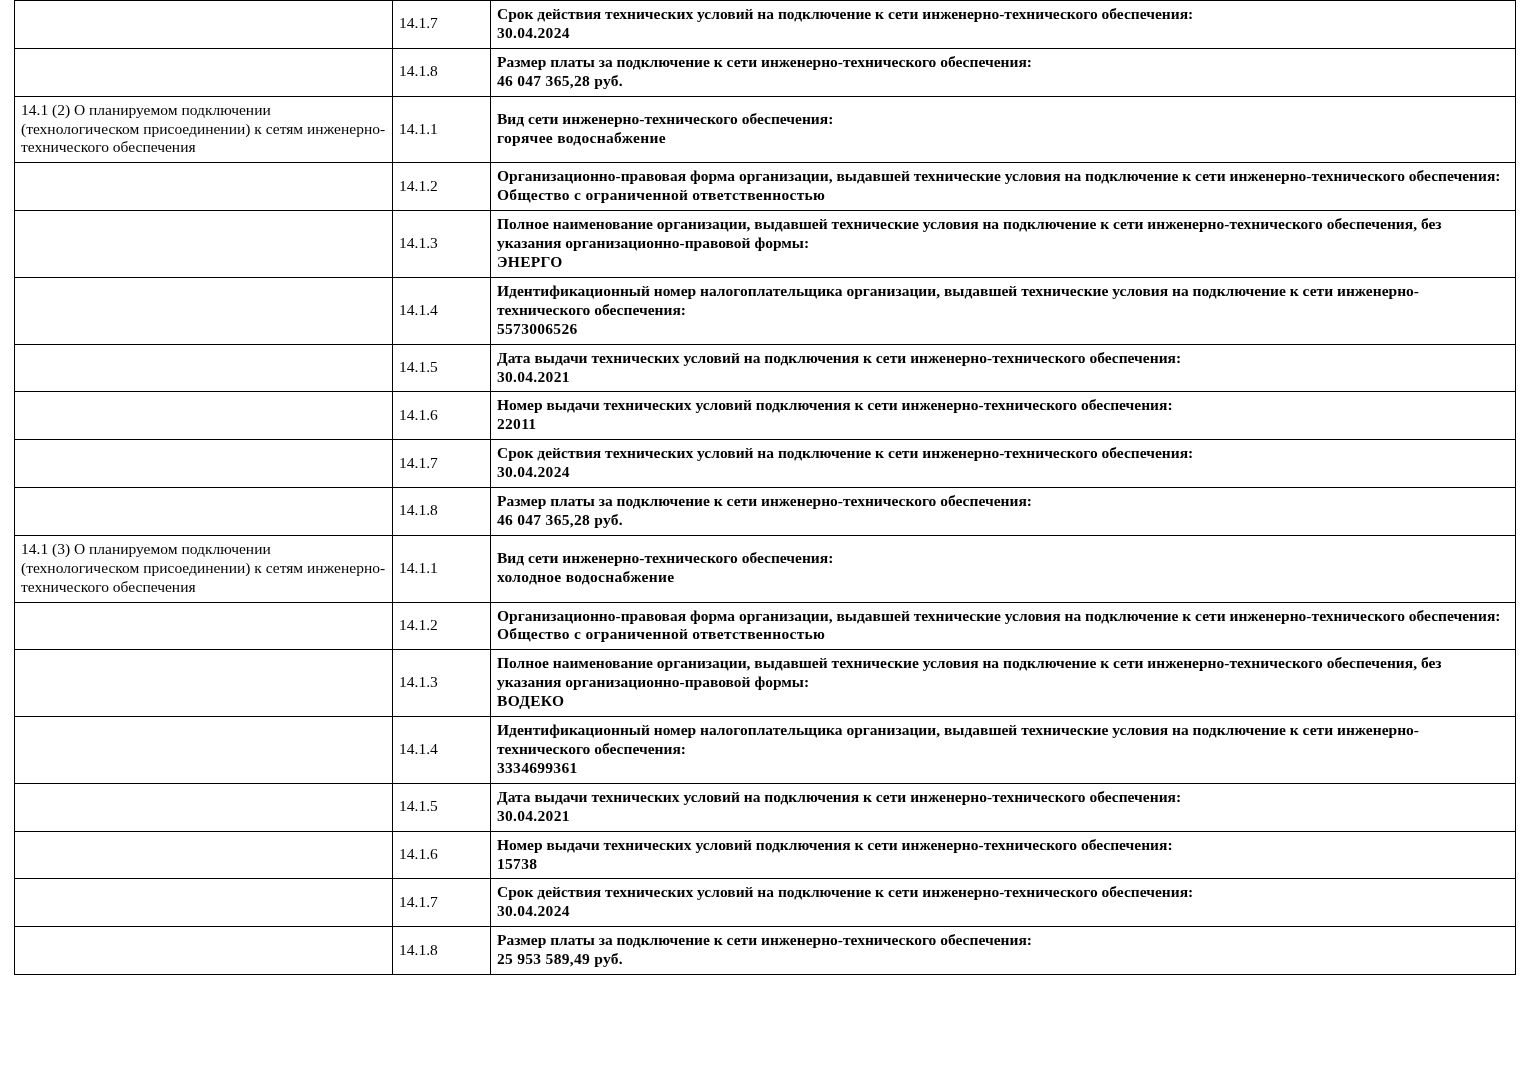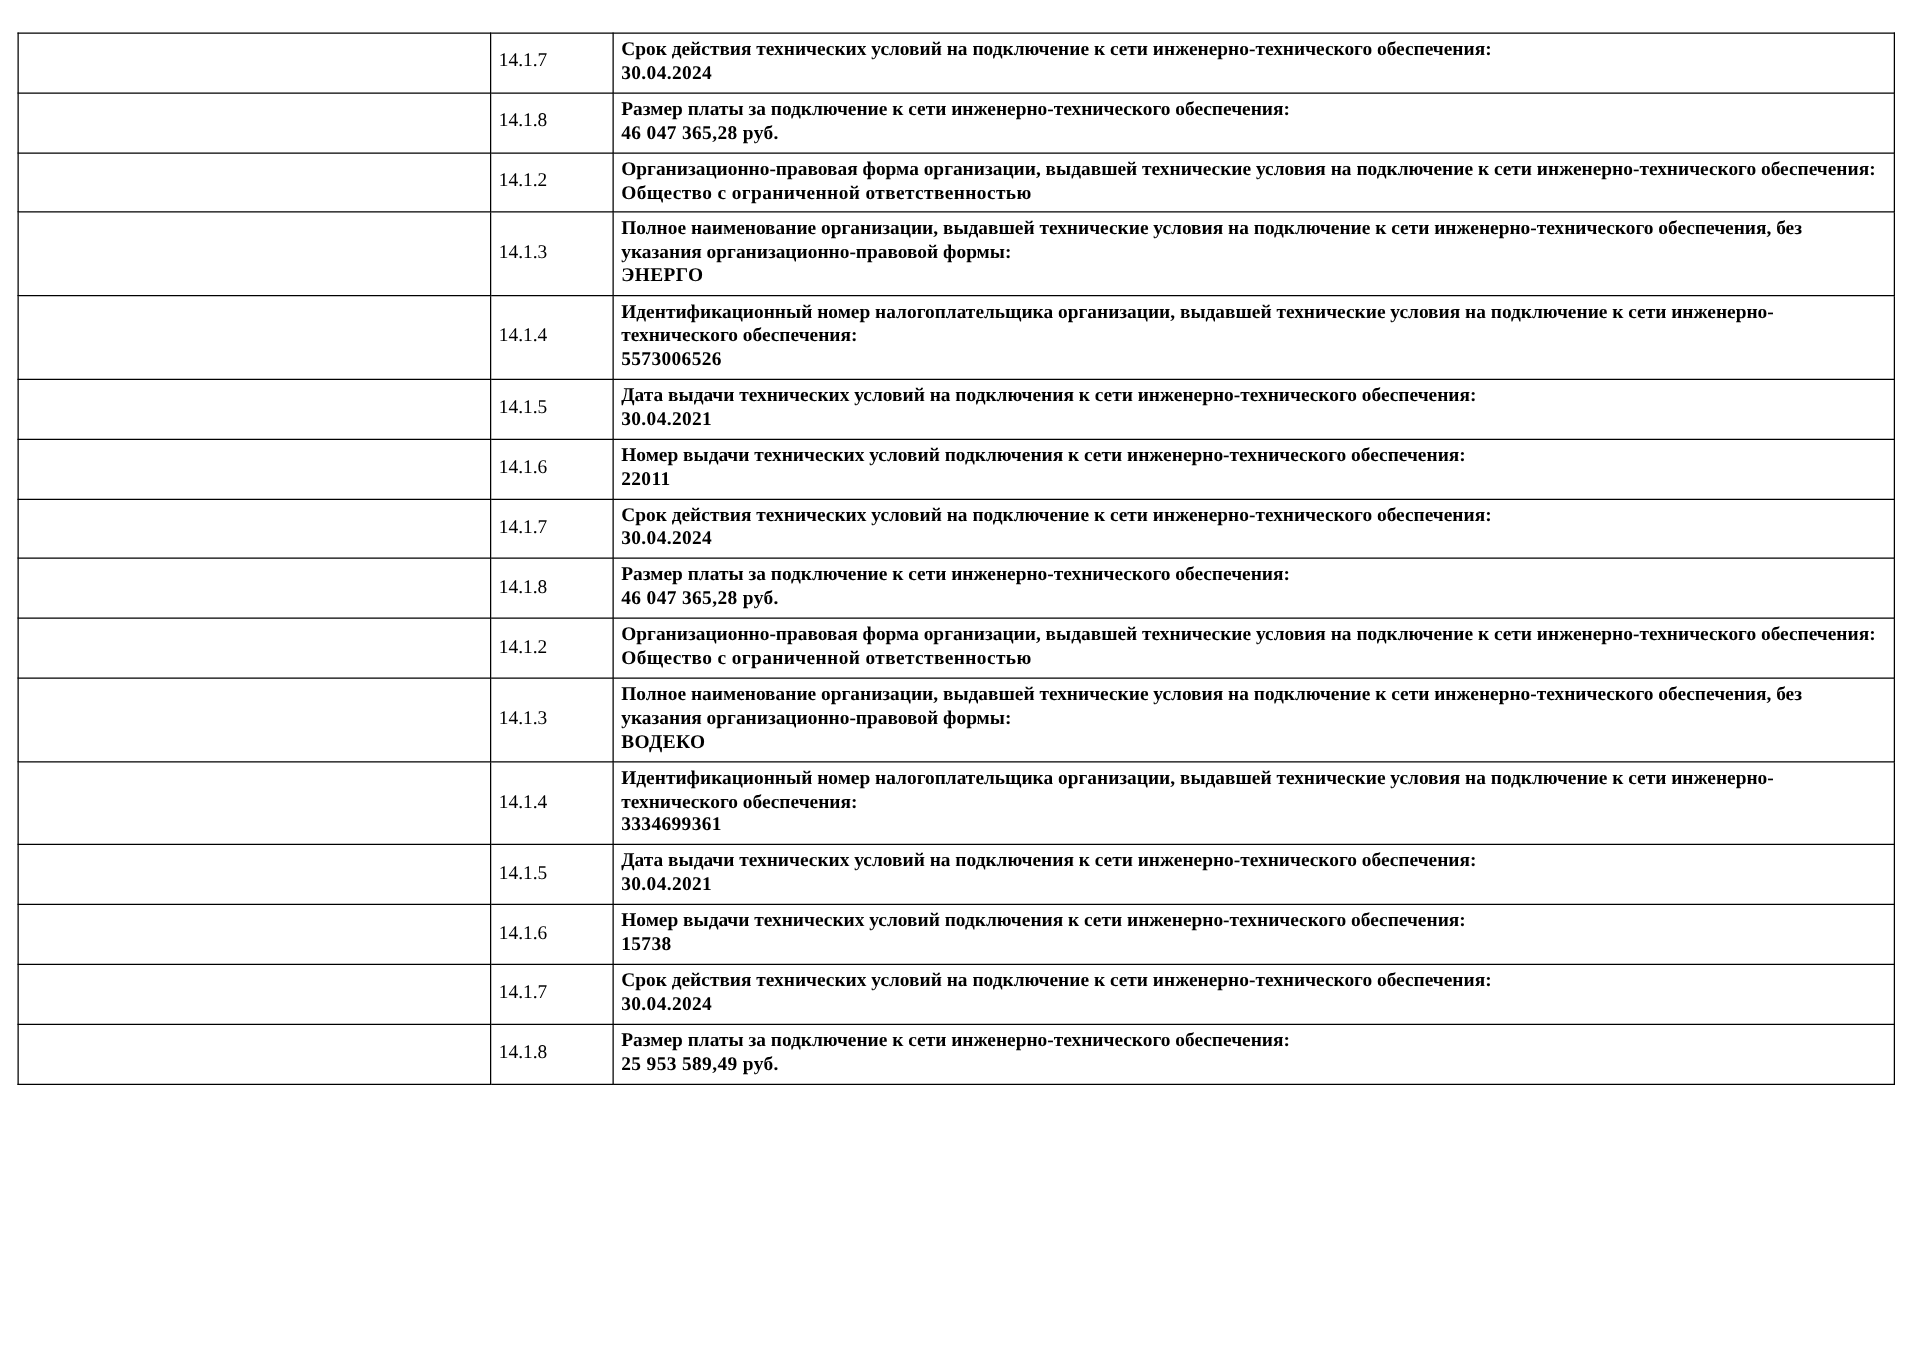--- a/index.html
+++ b/index.html
@@ -8,21 +8,21 @@
     background: #ffffff;
   }
   body {
     width: 1529px;
     min-height: 1080px;
     font-family: "Liberation Serif", serif;
     color: #000000;
   }
   .page {
     width: 1529px;
-    padding: 26px 14px 0 14px;
+    padding: 0 14px 0 14px;
     box-sizing: border-box;
   }
   table.doc-table {
     border-collapse: collapse;
     width: 1501px;
     table-layout: fixed;
   }
   table.doc-table td {
     border: 1px solid #000000;
     vertical-align: middle;
@@ -81,20 +81,28 @@
 
       <tr>
         <td class="section-cell"></td>
         <td class="code-cell">14.1.8</td>
         <td class="body-cell">
           <span class="lbl">Размер платы за подключение к сети инженерно-технического обеспечения:</span>
           <span class="val">46 047 365,28 руб.</span>
         </td>
       </tr>
 
+      <tr>
+        <td class="section-cell">14.1 (2) О планируемом подключении (технологическом присоединении) к сетям инженерно-технического обеспечения</td>
+        <td class="code-cell">14.1.1</td>
+        <td class="body-cell">
+          <span class="lbl">Вид сети инженерно-технического обеспечения:</span>
+          <span class="val">горячее водоснабжение</span>
+        </td>
+      </tr>
 
       <tr>
         <td class="section-cell"></td>
         <td class="code-cell">14.1.2</td>
         <td class="body-cell">
           <span class="lbl">Организационно-правовая форма организации, выдавшей технические условия на подключение к сети инженерно-технического обеспечения:</span>
           <span class="val">Общество с ограниченной ответственностью</span>
         </td>
       </tr>
 
@@ -145,20 +153,28 @@
 
       <tr>
         <td class="section-cell"></td>
         <td class="code-cell">14.1.8</td>
         <td class="body-cell">
           <span class="lbl">Размер платы за подключение к сети инженерно-технического обеспечения:</span>
           <span class="val">46 047 365,28 руб.</span>
         </td>
       </tr>
 
+      <tr>
+        <td class="section-cell">14.1 (3) О планируемом подключении (технологическом присоединении) к сетям инженерно-технического обеспечения</td>
+        <td class="code-cell">14.1.1</td>
+        <td class="body-cell">
+          <span class="lbl">Вид сети инженерно-технического обеспечения:</span>
+          <span class="val">холодное водоснабжение</span>
+        </td>
+      </tr>
 
       <tr>
         <td class="section-cell"></td>
         <td class="code-cell">14.1.2</td>
         <td class="body-cell">
           <span class="lbl">Организационно-правовая форма организации, выдавшей технические условия на подключение к сети инженерно-технического обеспечения:</span>
           <span class="val">Общество с ограниченной ответственностью</span>
         </td>
       </tr>
 

